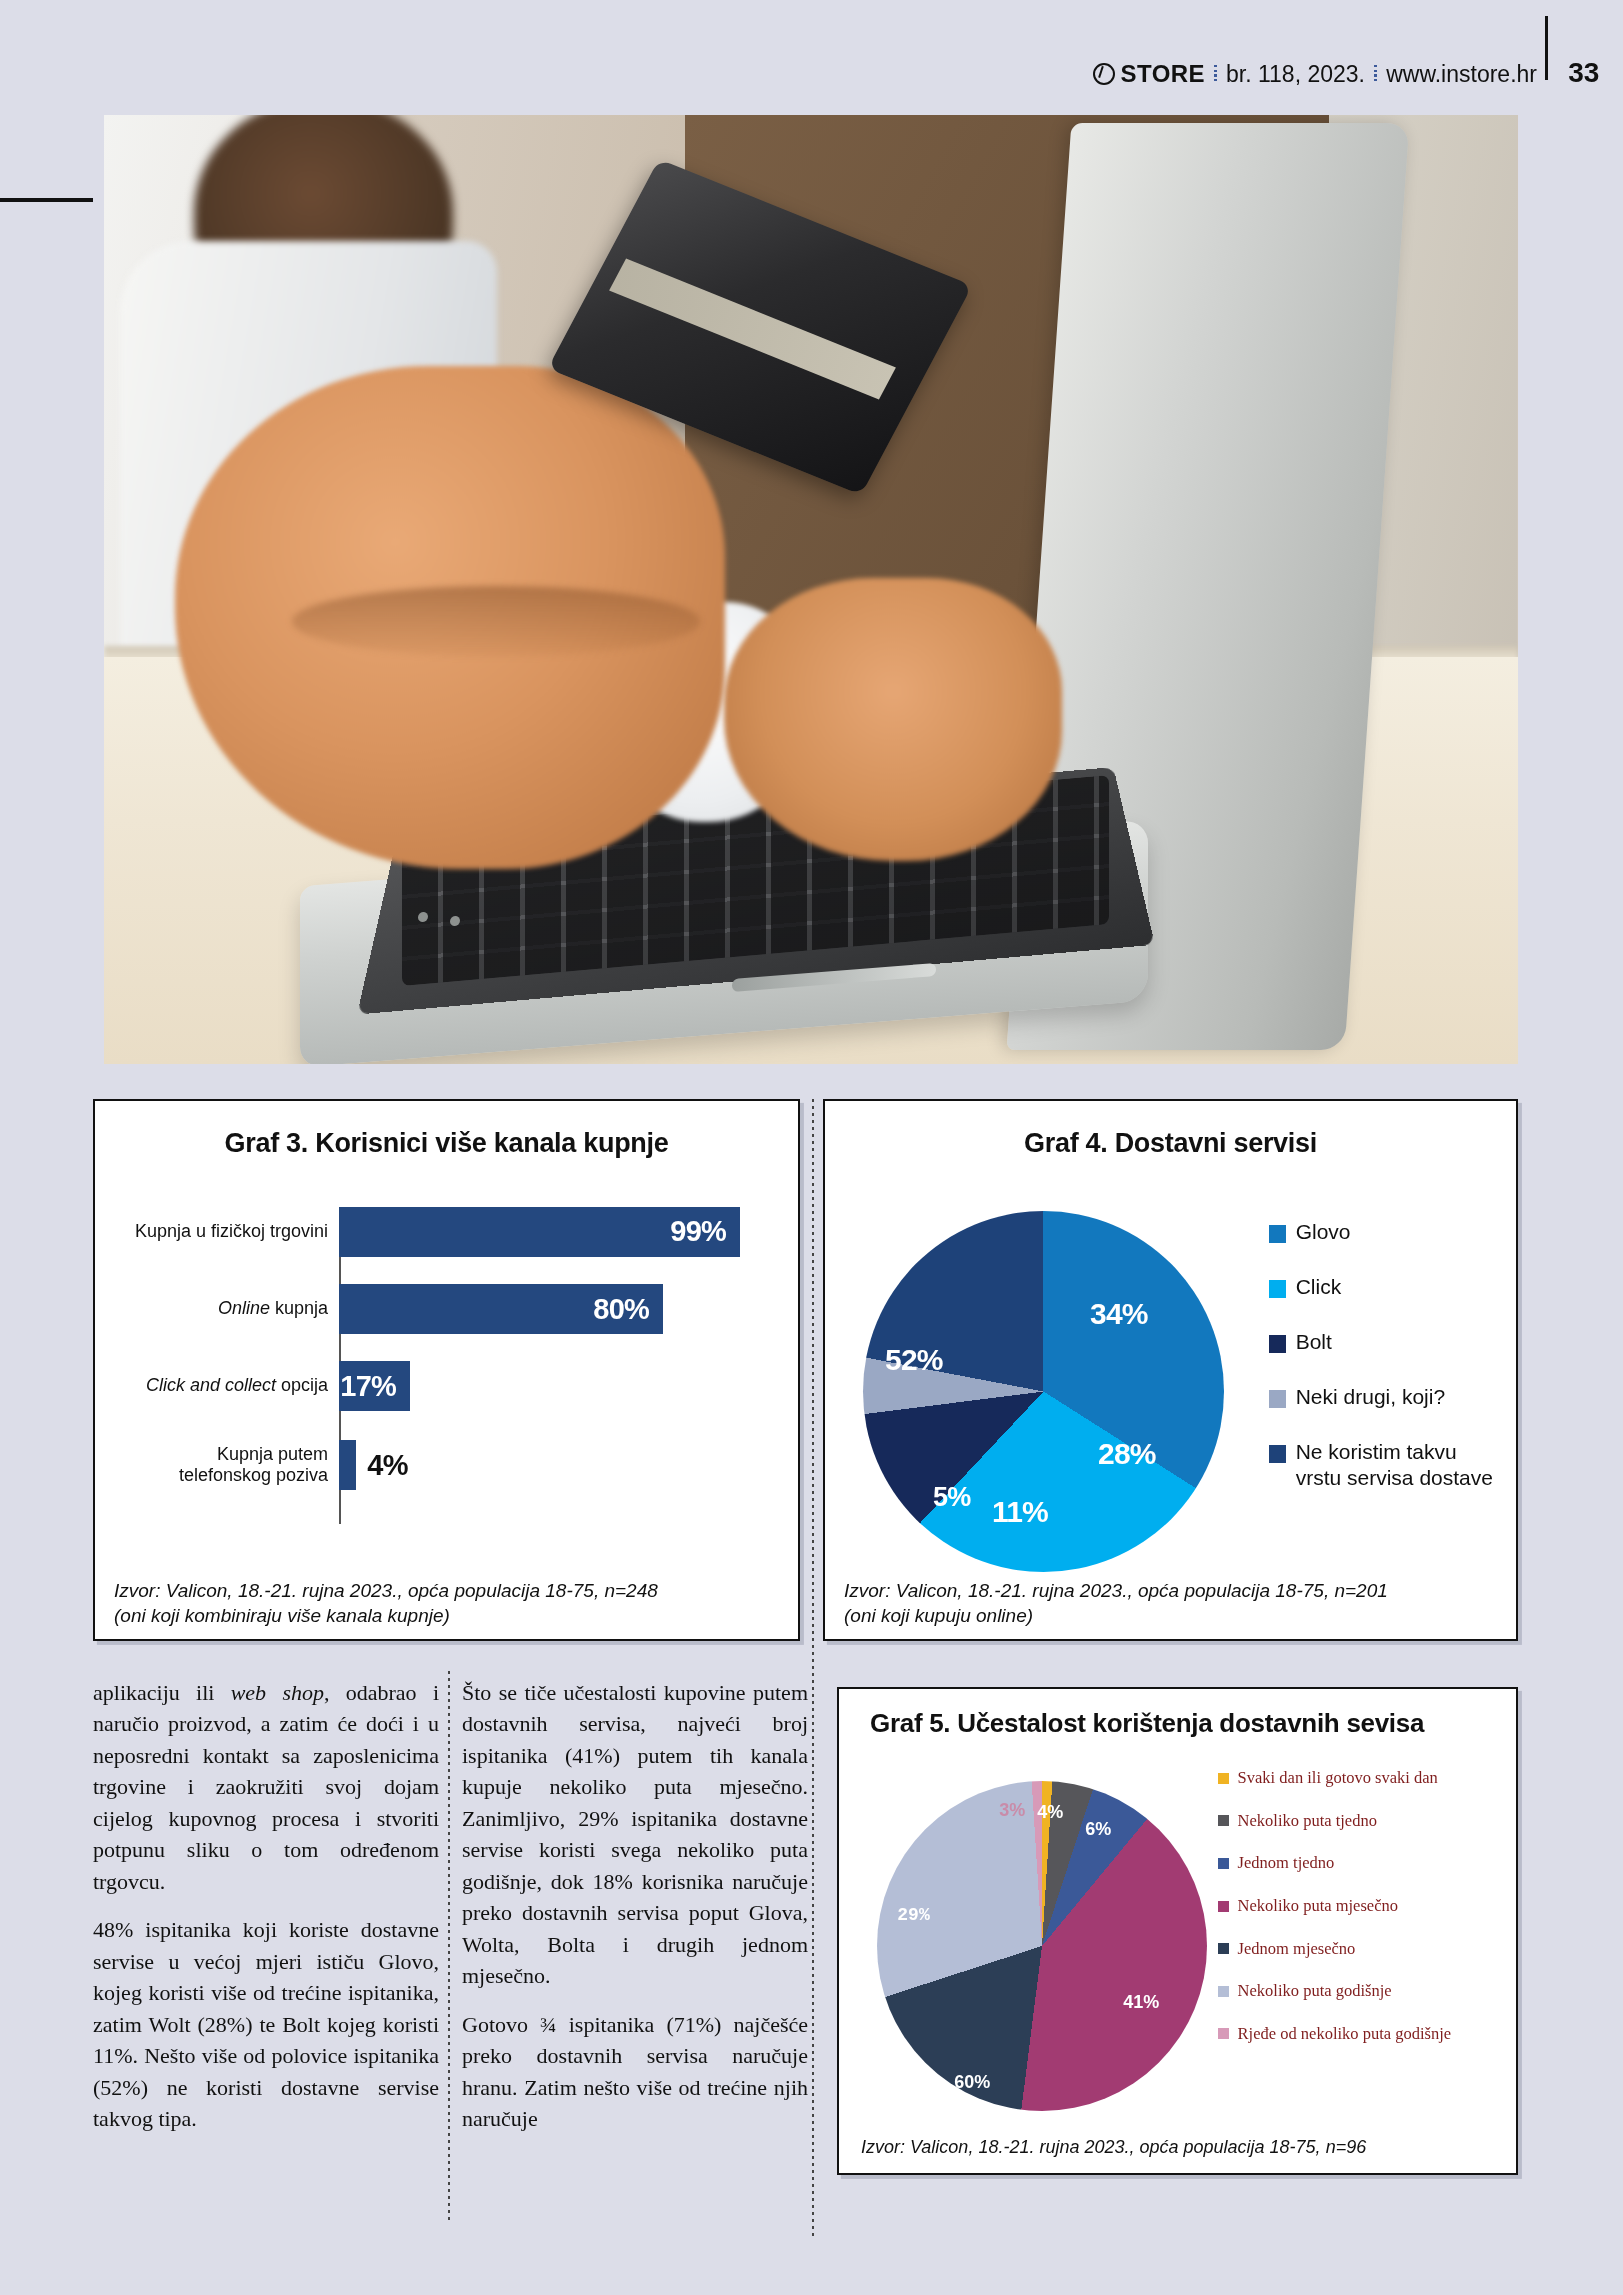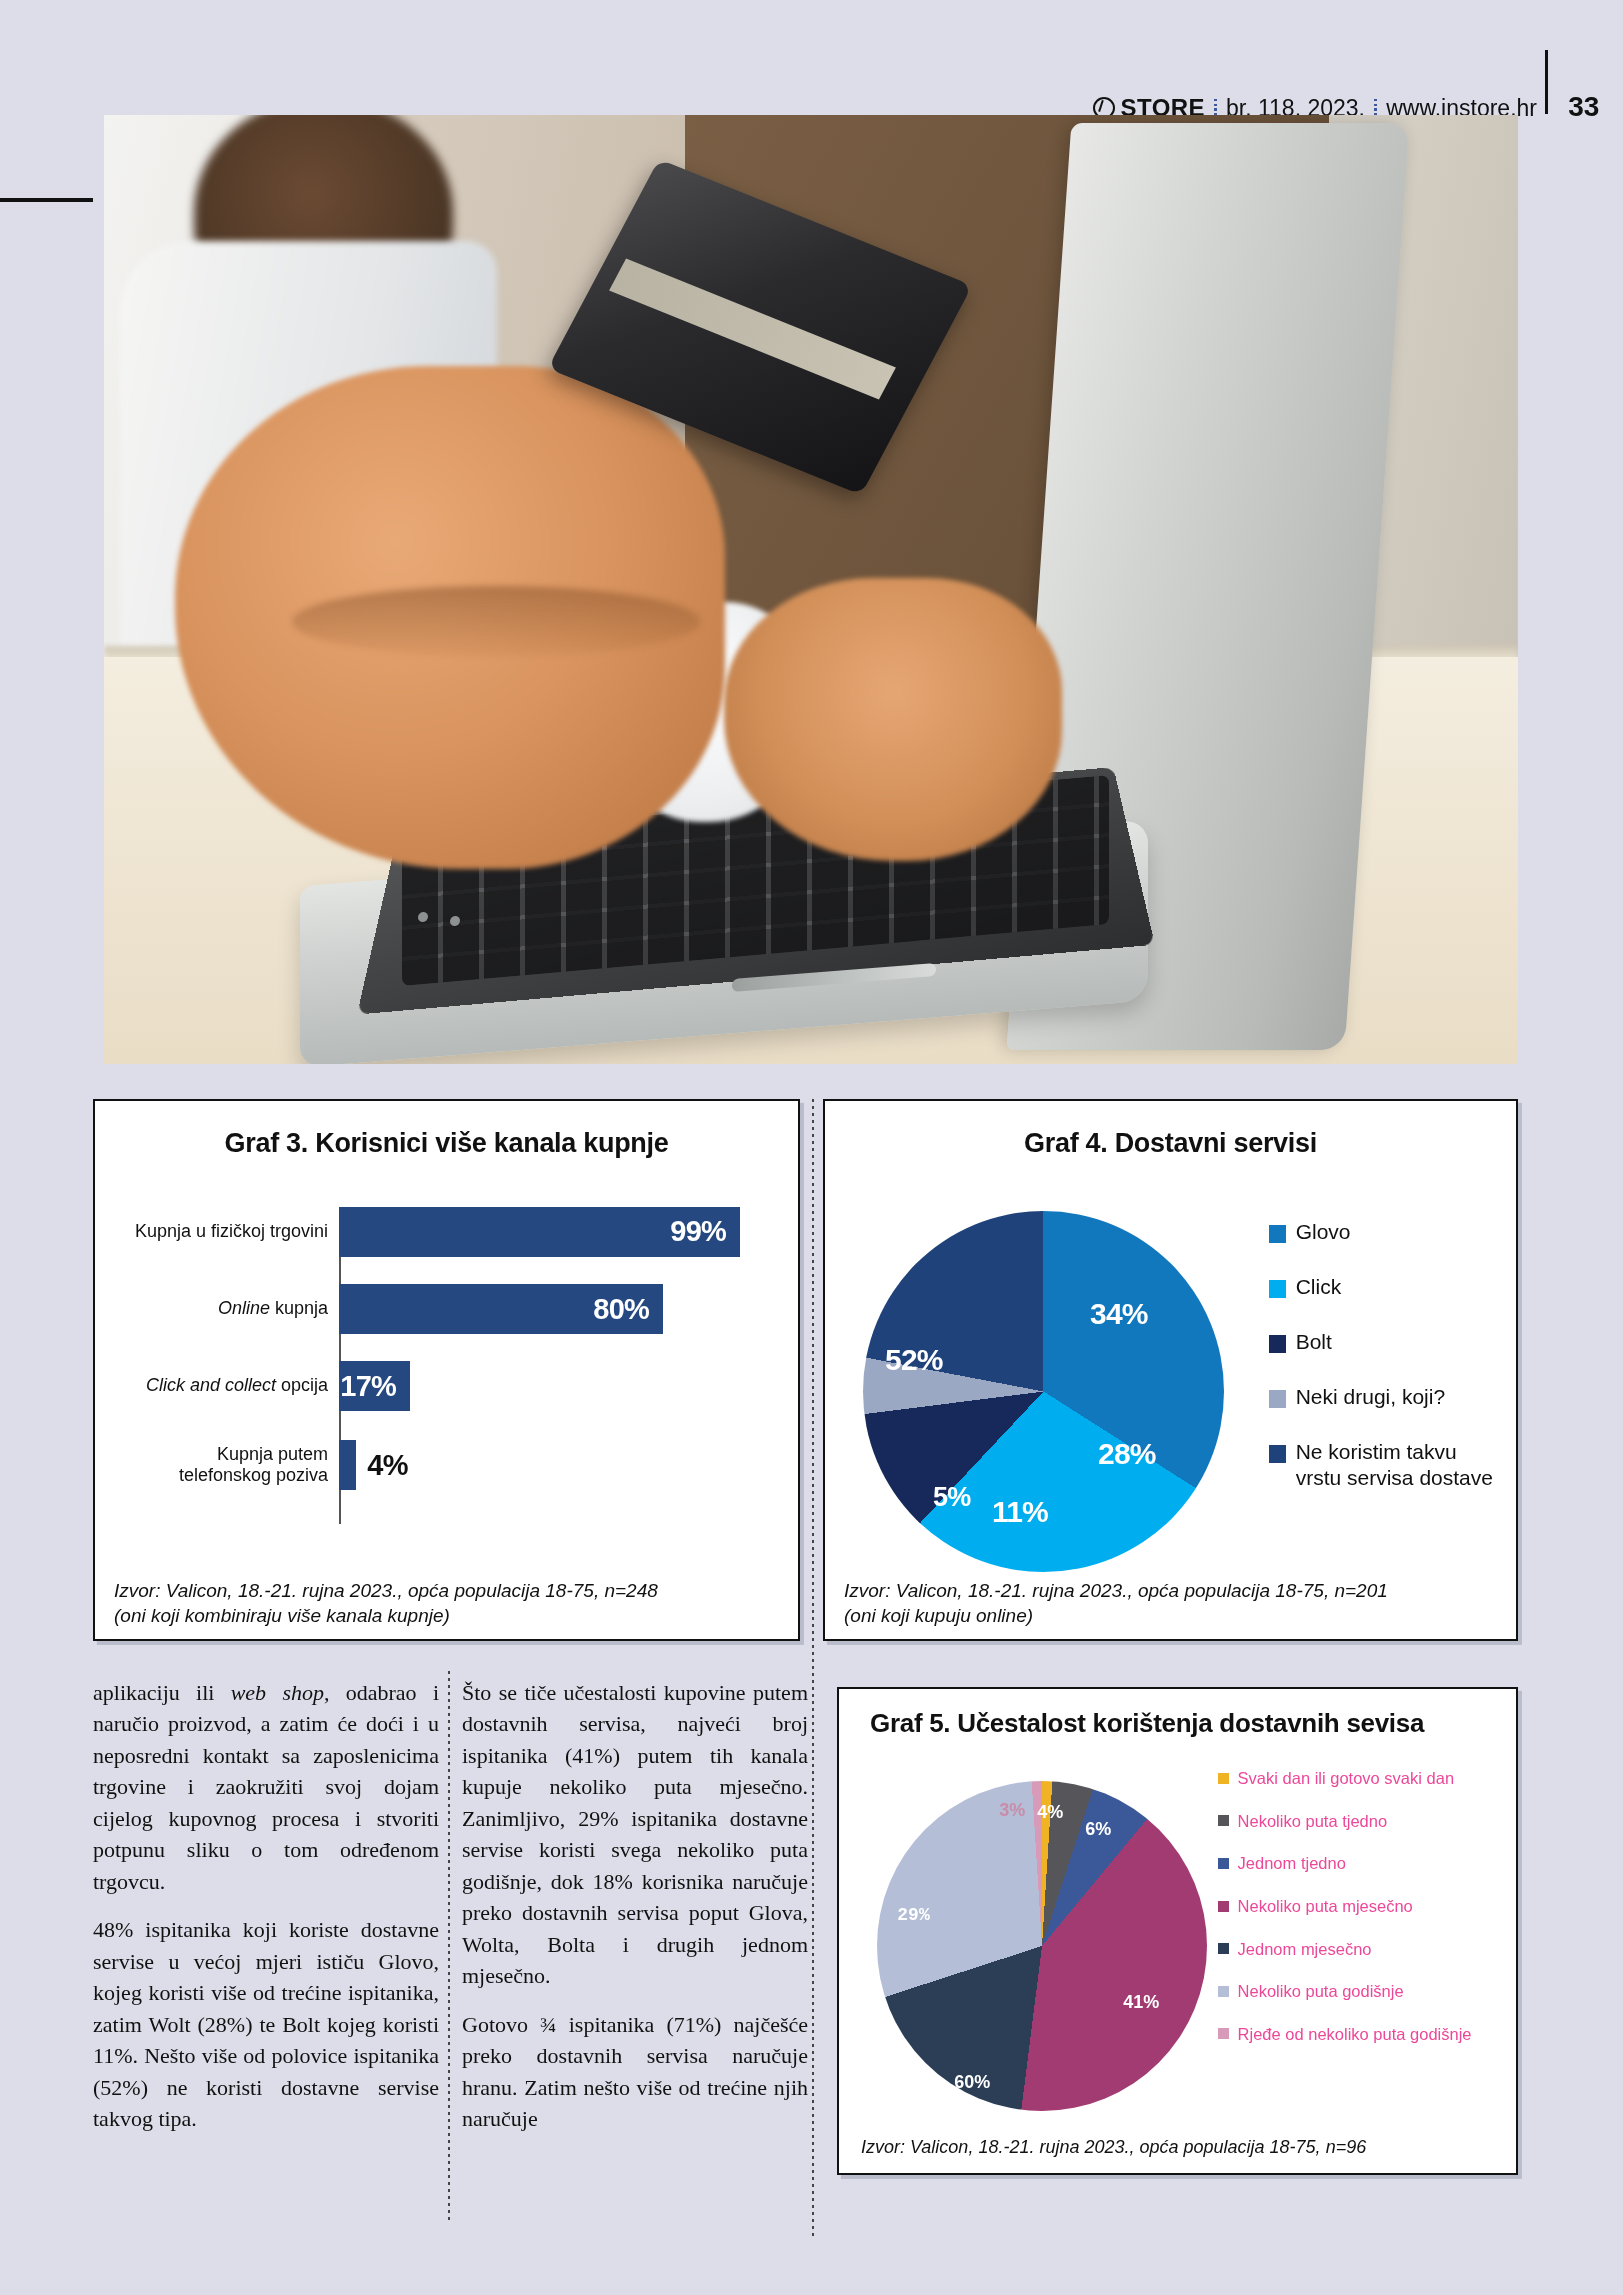--- a/index.html
+++ b/index.html
@@ -5,21 +5,21 @@
   html,body{margin:0;padding:0;}
   body{
     width:1623px;height:2295px;
     background:#dcdde8;
     font-family:"Liberation Sans", sans-serif;
     position:relative;
     overflow:hidden;
   }
   
   .header{
-    position:absolute; left:0; top:0; width:1623px; height:115px;margin-top:34px;
+    position:absolute; left:0; top:0; width:1623px; height:115px;
   }
   .hdr-inner{
     position:absolute; right:86px; top:60px;
     display:flex; align-items:center; gap:0;
     font-size:23.6px; color:#111;
   }
   .hdr-logo{
     font-weight:bold; font-size:24px; letter-spacing:0.4px;
     display:flex; align-items:center; gap:5.5px;
   }
@@ -187,21 +187,21 @@
       #a23b72 39.6deg 187.2deg,
       #2c3e56 187.2deg 252deg,
       #b4bed6 252deg 356.4deg,
       #d79ab8 356.4deg 360deg
     );
   }
   .pielabel5{ position:absolute; font-weight:bold; color:#fff; font-size:18px;}
   .leg5{ position:absolute; left:379px; top:79px; width:298px;}
   .leg5 .li{ display:flex; align-items:flex-start; margin-bottom:22px;}
   .leg5 .sw{ width:11px;height:11px; margin-top:4.7px; margin-right:8.6px; flex:0 0 11px;}
-  .leg5 .lt{ font-size:16.5px; color:#ec4899; line-height:1.25;}
+  .leg5 .lt{ font-size:16.5px; color:#7f1d1d; line-height:1.25;font-family:Liberation Serif, serif;}
 
   
   .bodycol{
     position:absolute; font-family:"Liberation Serif", serif;
     font-size:22px; line-height:1.43; color:#111;
     text-align:justify; -webkit-hyphens:none; hyphens:none;
   }
   #col1{ left:93px; top:1677px; width:346px;}
   #col2{ left:462px; top:1677px; width:346px;}
   .bodycol p{ margin:0 0 17.3px 0;}

